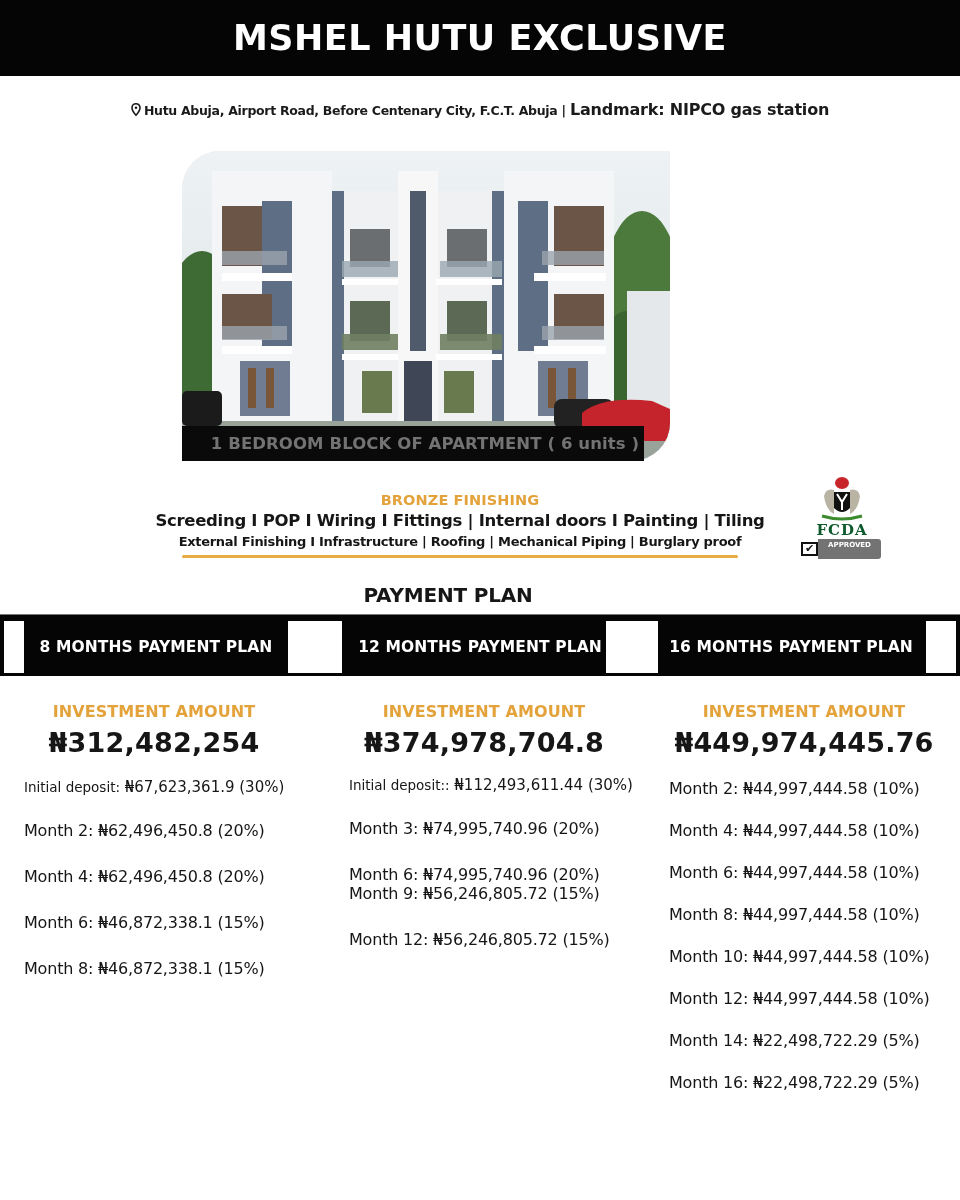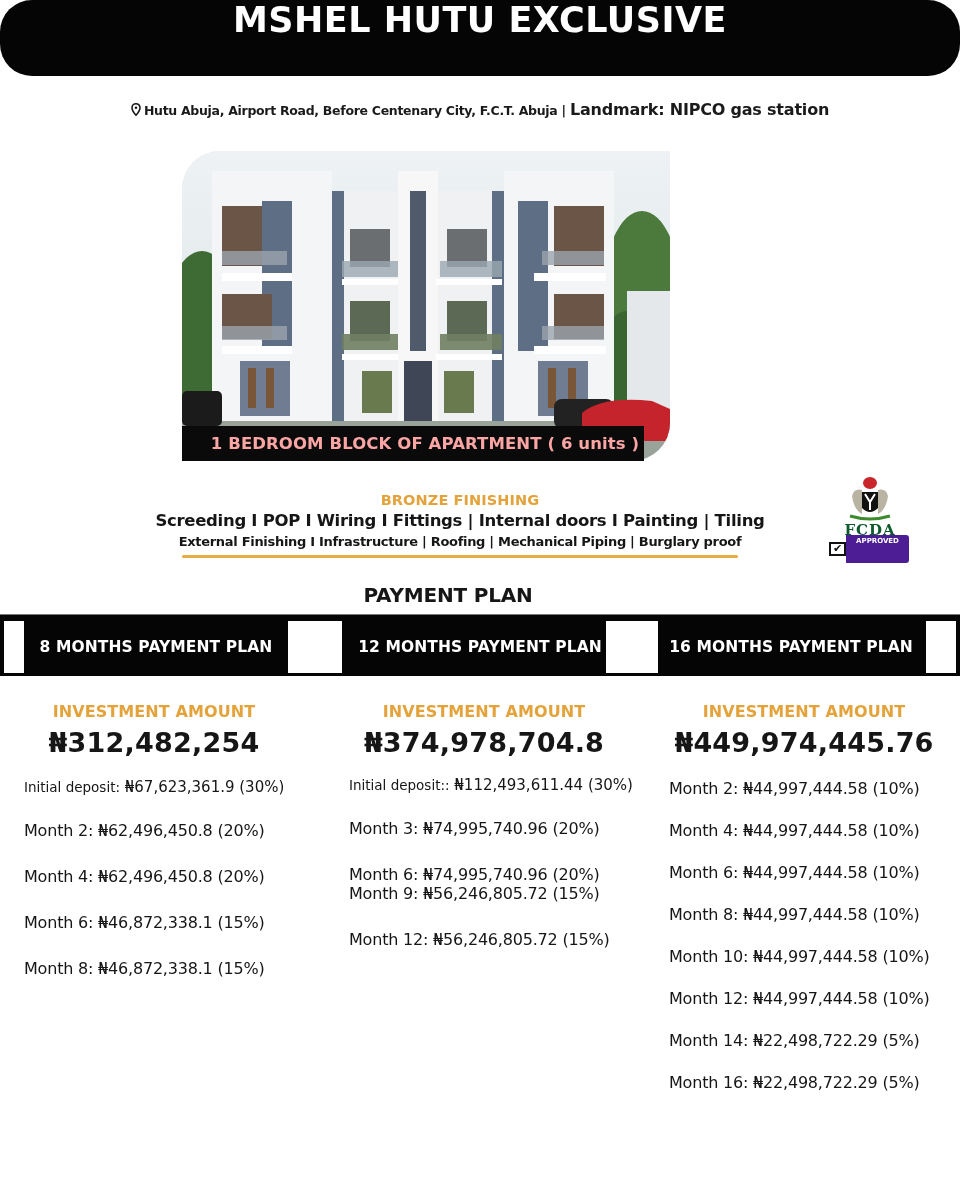--- a/index.html
+++ b/index.html
@@ -1,42 +1,42 @@
 <!DOCTYPE html>
 <html><head>
 <meta charset="utf-8">
 <style>
   * { box-sizing: border-box; margin: 0; padding: 0; }
   html, body { width: 960px; height: 1200px; background: #ffffff; overflow: hidden; }
   body { font-family: "DejaVu Sans", "Liberation Sans", sans-serif; color: #161616; position: relative; }
 
-  .title-bar { position: absolute; left: 0; top: 0; width: 960px; height: 76px; background: #050505; display: flex; align-items: flex-start; justify-content: center; border-radius: 32px; }
+  .title-bar { position: absolute; left: 0; top: 0; width: 960px; height: 76px; background: #050505; display: flex; align-items: center; justify-content: center; }
   .title-bar h1 { color: #ffffff; font-size: 35px; font-weight: bold; letter-spacing: 0.5px; }
 
   .location { position: absolute; left: 0; top: 100px; width: 960px; text-align: center; font-size: 13px; color: #1a1a1a; white-space: nowrap; }
   .location .pin { display: inline-block; width: 10px; height: 13px; vertical-align: -1px; margin-right: 3px; }
   .location .addr { font-weight: bold; font-size: 12.5px; letter-spacing: -0.3px; }
   .location .landmark { font-weight: bold; font-size: 16px; letter-spacing: -0.2px; }
 
   .hero { position: absolute; left: 182px; top: 151px; width: 488px; height: 310px; border-radius: 38px 0 38px 0; overflow: hidden; background: #dfe6e9; }
   .hero svg { position: absolute; left: 0; top: 0; }
-  .hero-caption { position: absolute; left: 182px; top: 426px; width: 462px; height: 35px; background: #0a0a0a; color: #fca5a5; font-weight: bold; font-size: 16.5px; display: flex; align-items: center; justify-content: center; letter-spacing: 0.1px; white-space: nowrap; padding-left: 24px; }
+  .hero-caption { position: absolute; left: 182px; top: 426px; width: 462px; height: 35px; background: #0a0a0a; color: #737373; font-weight: bold; font-size: 16.5px; display: flex; align-items: center; justify-content: center; letter-spacing: 0.1px; white-space: nowrap; padding-left: 24px; }
 
   .finishing { position: absolute; left: 150px; top: 492px; width: 620px; text-align: center; }
   .finishing .label { color: #e3a23a; font-weight: bold; font-size: 14.5px; letter-spacing: 0.1px; }
   .finishing .line1 { font-weight: bold; font-size: 16.5px; margin-top: 3px; letter-spacing: -0.3px; white-space: nowrap; }
   .finishing .line2 { font-weight: bold; font-size: 13px; margin-top: 4px; letter-spacing: -0.3px; white-space: nowrap; }
   .finishing .rule { width: 556px; height: 3px; background: #e5ad43; margin: 6px auto 0; border-radius: 2px; }
 
-  .fcda { position: absolute; left: 828px; top: 474px; width: 84px; height: 88px; text-align: center; }
+  .fcda { position: absolute; left: 800px; top: 474px; width: 84px; height: 88px; text-align: center; }
   .fcda .crest { width: 60px; height: 48px; margin: 0 auto; display: block; }
   .fcda .name { font-family: "DejaVu Serif", "Liberation Serif", serif; font-weight: bold; font-size: 15px; color: #0e5a2d; letter-spacing: 1px; line-height: 16px; }
   .fcda .badge { margin-top: 4px; display: flex; align-items: center; width: 80px; height: 14px; margin-left: 1px; }
   .fcda .badge .check { width: 17px; height: 14px; border: 2px solid #111; background: #fff; font-size: 11px; line-height: 10px; text-align: center; font-weight: bold; color: #111; }
-  .fcda .badge .word { flex: 1; height: 28px; background: #4c1d95; color: #fff; font-size: 7px; line-height: 12px; font-weight: bold; border-radius: 0 3px 3px 0; }
+  .fcda .badge .word { flex: 1; height: 20px; background: #737373; color: #fff; font-size: 7px; line-height: 12px; font-weight: bold; border-radius: 0 3px 3px 0; }
 
   .plan-heading { position: absolute; left: 0; top: 583px; width: 896px; text-align: center; font-weight: bold; font-size: 20px; letter-spacing: -0.2px; }
 
   .plan-bar { position: absolute; left: 0; top: 614px; width: 960px; height: 62px; background: #050505; border-top: 1px solid #777; }
   .plan-bar .notch { position: absolute; top: 6px; height: 52px; background: #ffffff; }
   .plan-bar .tab { position: absolute; top: 18px; height: 28px; color: #fff; font-weight: bold; font-size: 15.5px; display: flex; align-items: center; justify-content: center; letter-spacing: 0.1px; white-space: nowrap; cursor: pointer; }
 
   .col { position: absolute; top: 702px; }
   .col .inv-label { color: #e3a23a; font-weight: bold; font-size: 16px; text-align: center; letter-spacing: 0.1px; }
   .col .inv-amount { font-weight: bold; font-size: 27px; text-align: center; margin-top: 6px; letter-spacing: 0.2px; white-space: nowrap; }

